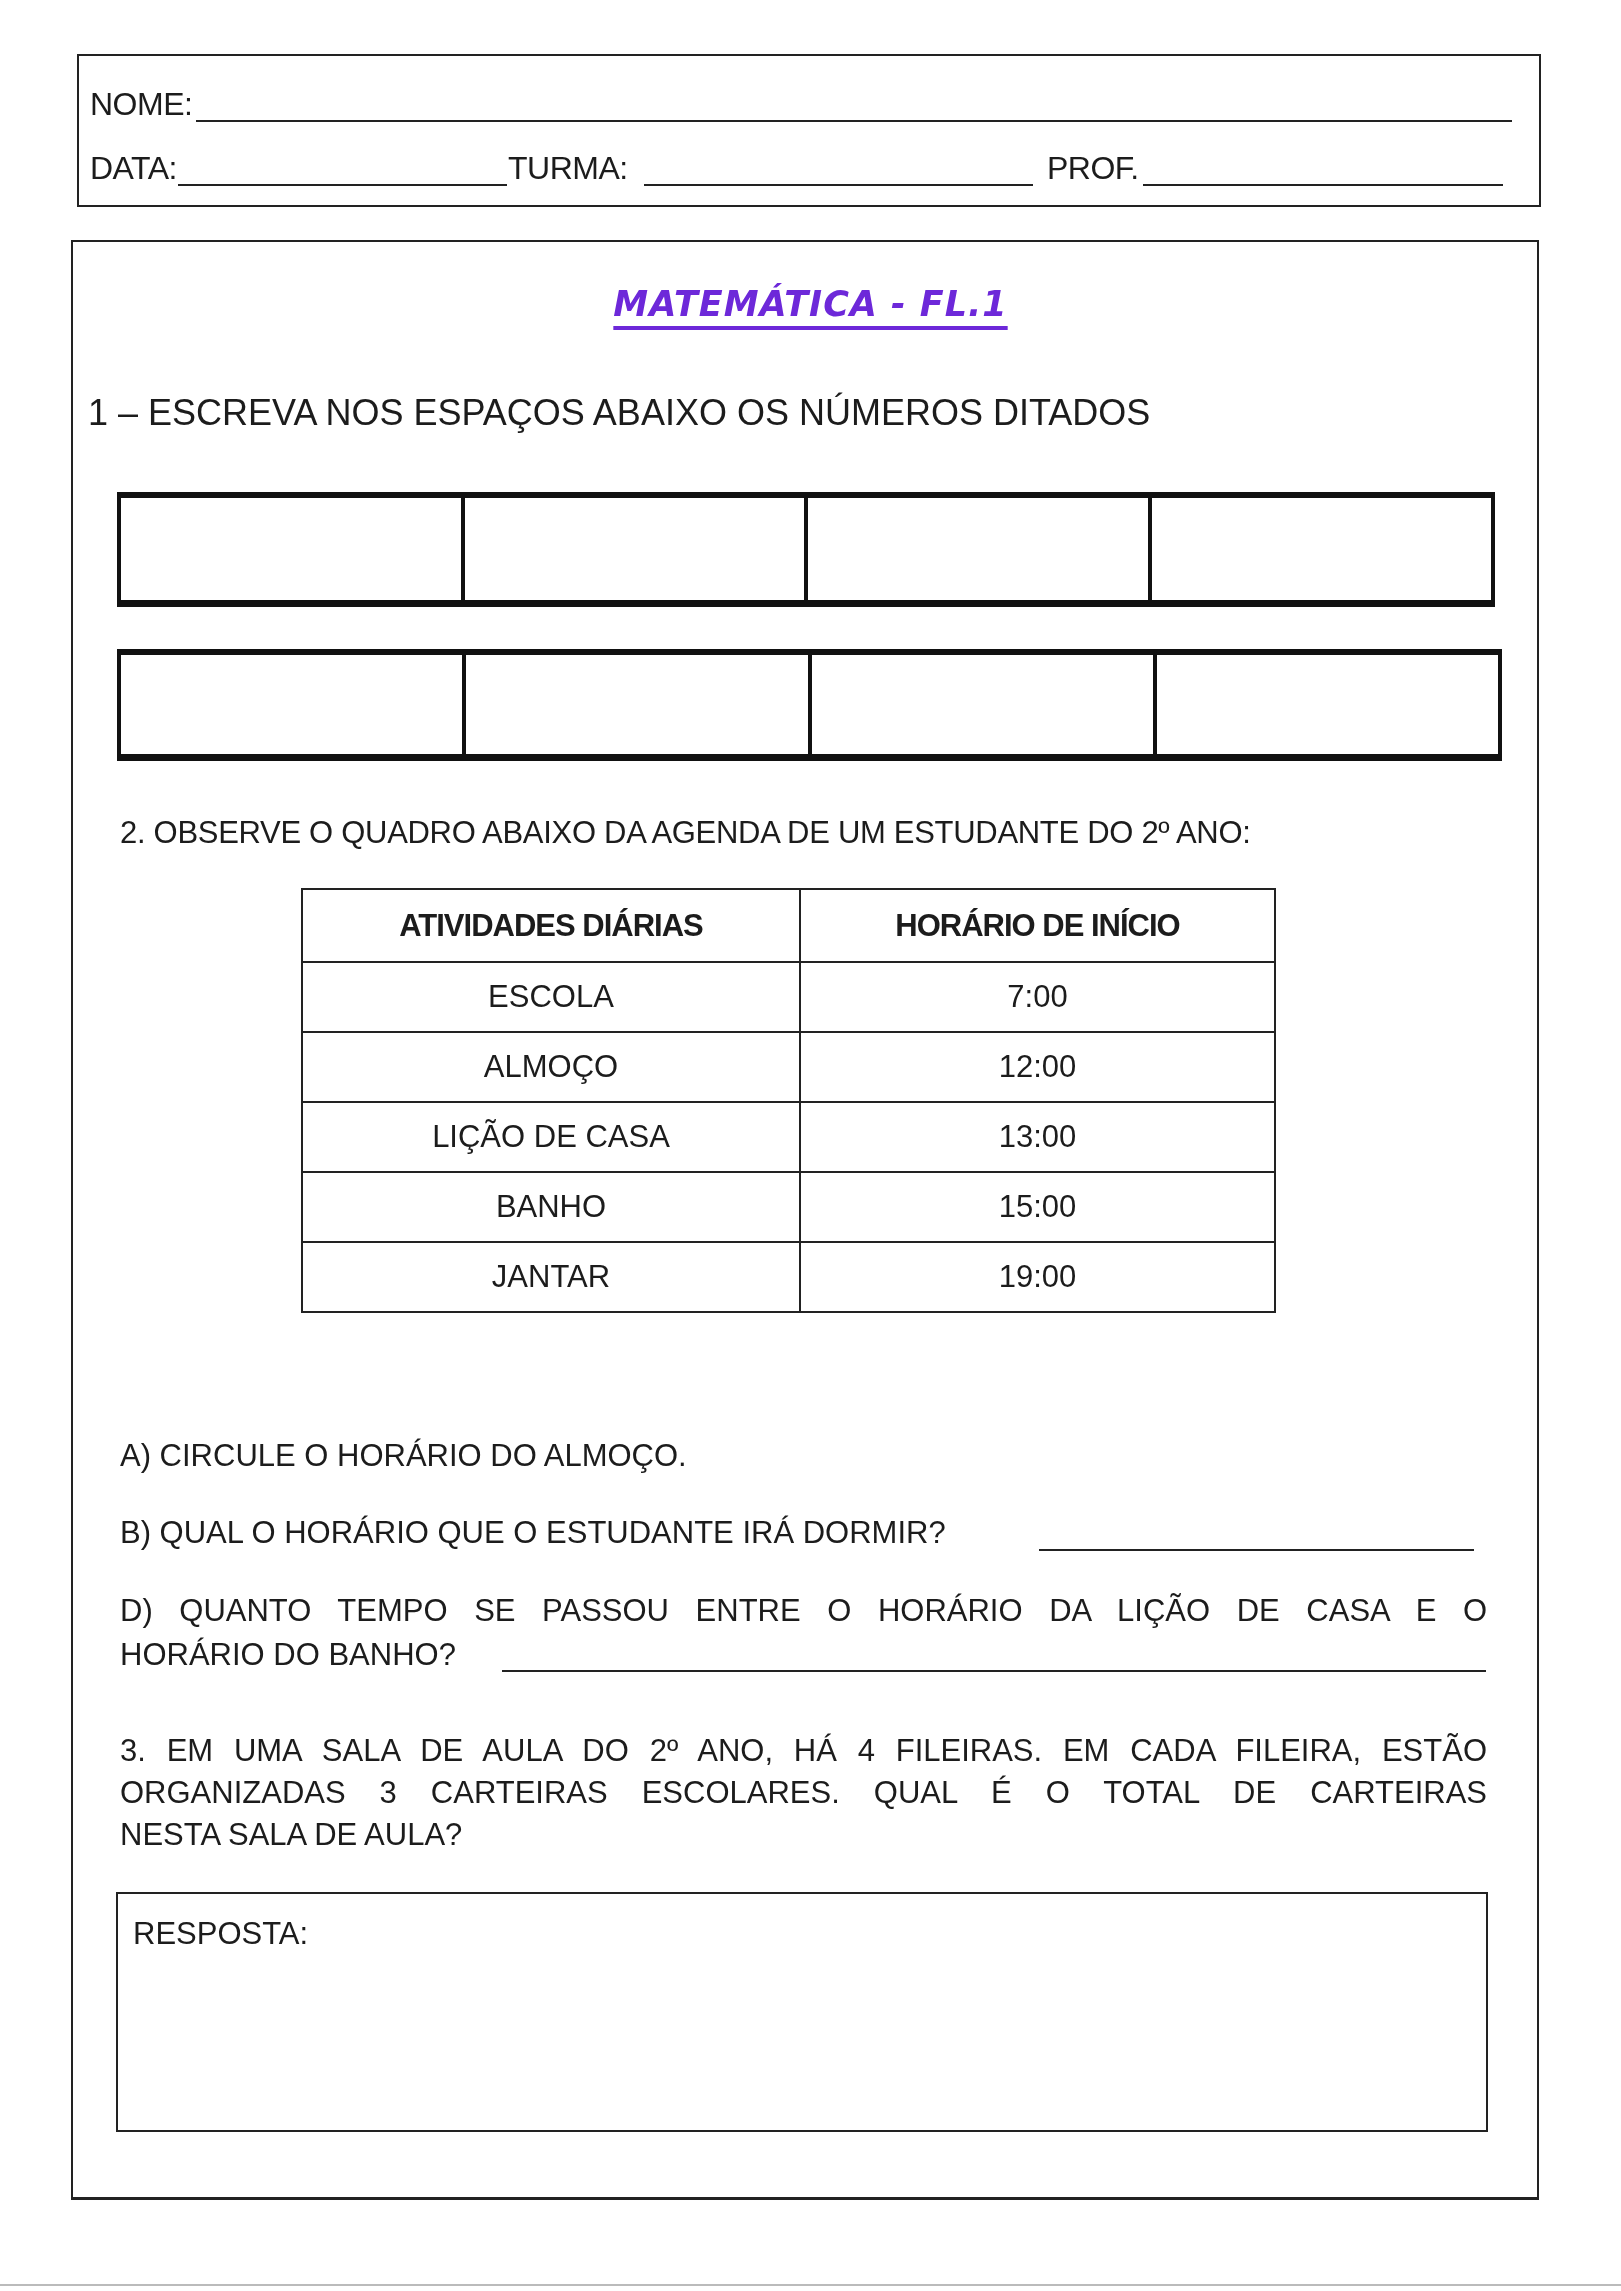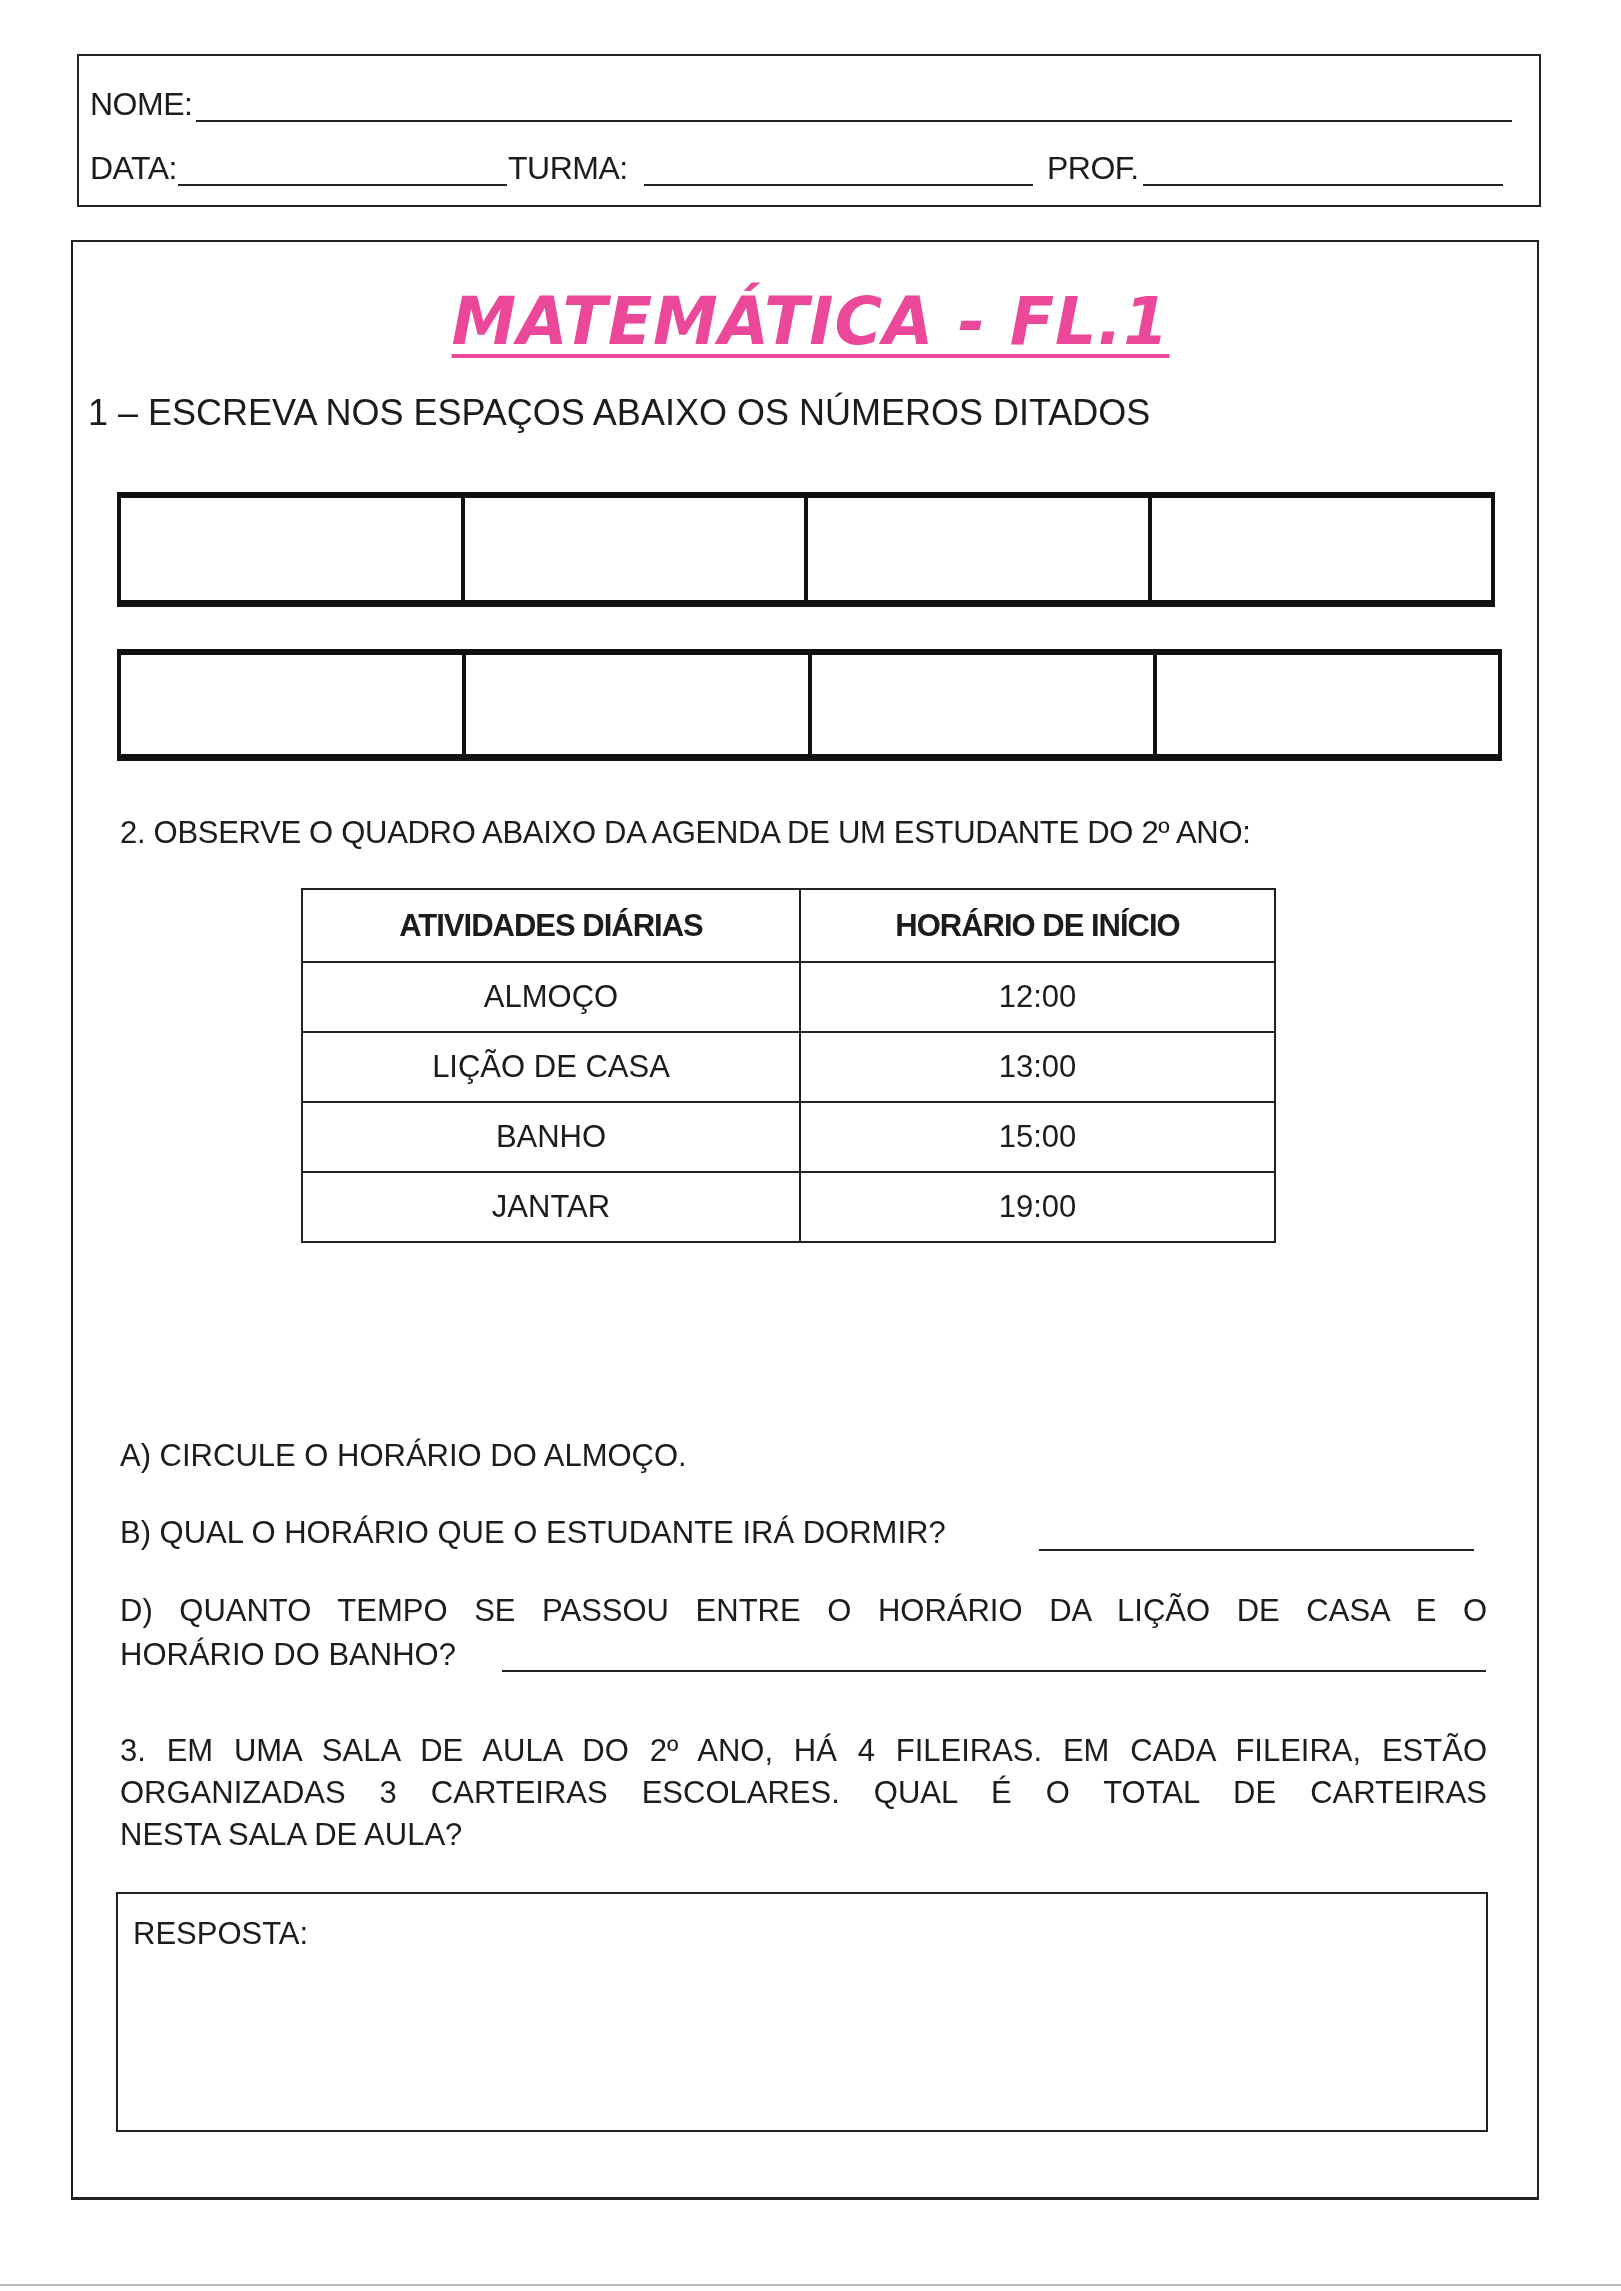--- a/index.html
+++ b/index.html
@@ -15,21 +15,21 @@
   .field-label { font-size: 32px; letter-spacing: -0.5px; white-space: nowrap; }
   .blank-line { border-bottom: 2px solid #222; height: 0; }
   .main-box {
     left: 71px; top: 240px; width: 1468px; height: 1960px;
     border: 2.9px solid #222; box-sizing: border-box;
     border-bottom-width: 3.9px;
   }
   .title {
     left: 0; width: 1621px; top: 284px; text-align: center;
     font-family: "DejaVu Sans", sans-serif; font-weight: bold; font-style: italic;
-    font-size: 65px; color: #ec4899;
+    font-size: 35px; color: #6d28d9;
   }
   .title span { text-decoration: underline; text-decoration-thickness: 3.9px; text-underline-offset: 9.8px; letter-spacing: 1px; }
   .q-text { font-size: 35px; white-space: nowrap; }
   .q-text-sm { font-size: 31px; }
   .num-row { display: flex; box-sizing: border-box; border-top: 6.9px solid #111; border-bottom: 7.8px solid #111; border-left: 4.9px solid #111; border-right: 4.9px solid #111; }
   .num-cell { flex: 1; border-right: 4.9px solid #111; }
   .num-cell:last-child { border-right: none; }
   table.agenda {
     position: absolute; left: 301px; top: 888px; width: 975px;
     border-collapse: collapse; font-size: 31px;
@@ -83,20 +83,24 @@
 
 <table class="agenda">
   <thead>
     <tr>
       <th>ATIVIDADES DIÁRIAS</th>
       <th>HORÁRIO DE INÍCIO</th>
     </tr>
   </thead>
   <tbody>
     <tr>
+      <td>ESCOLA</td>
+      <td>7:00</td>
+    </tr>
+    <tr>
       <td>ALMOÇO</td>
       <td>12:00</td>
     </tr>
     <tr>
       <td>LIÇÃO DE CASA</td>
       <td>13:00</td>
     </tr>
     <tr>
       <td>BANHO</td>
       <td>15:00</td>

